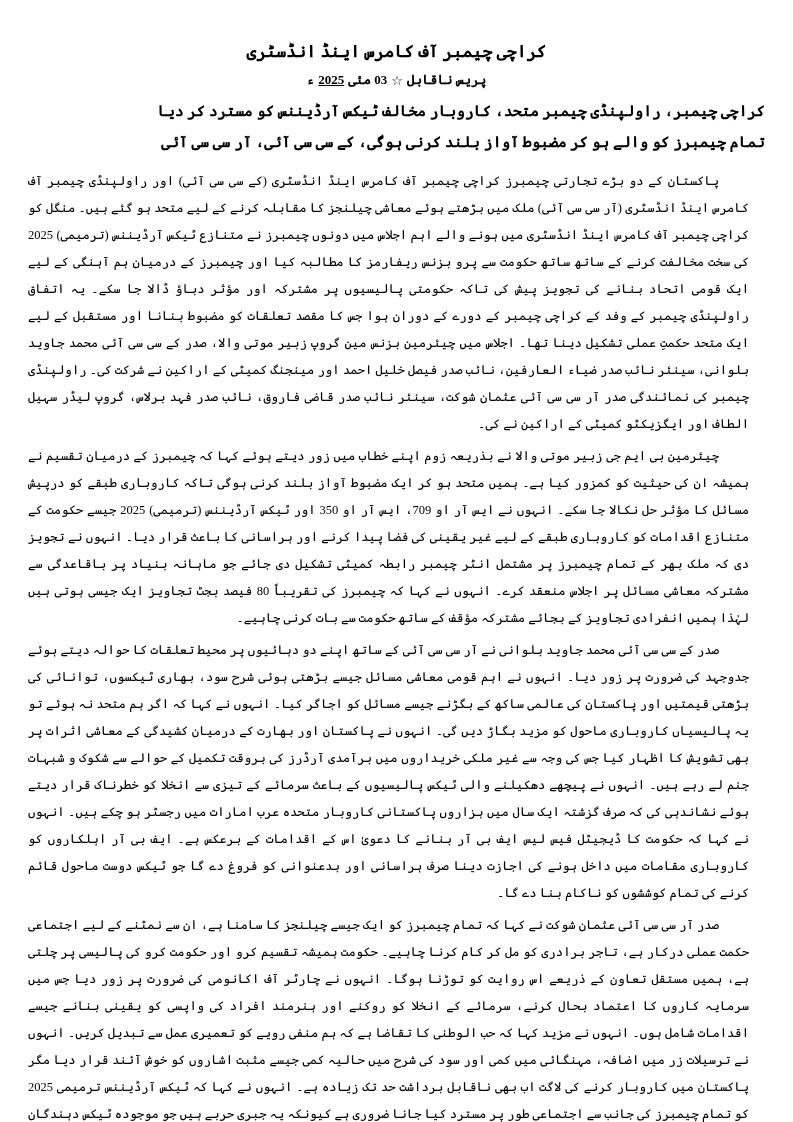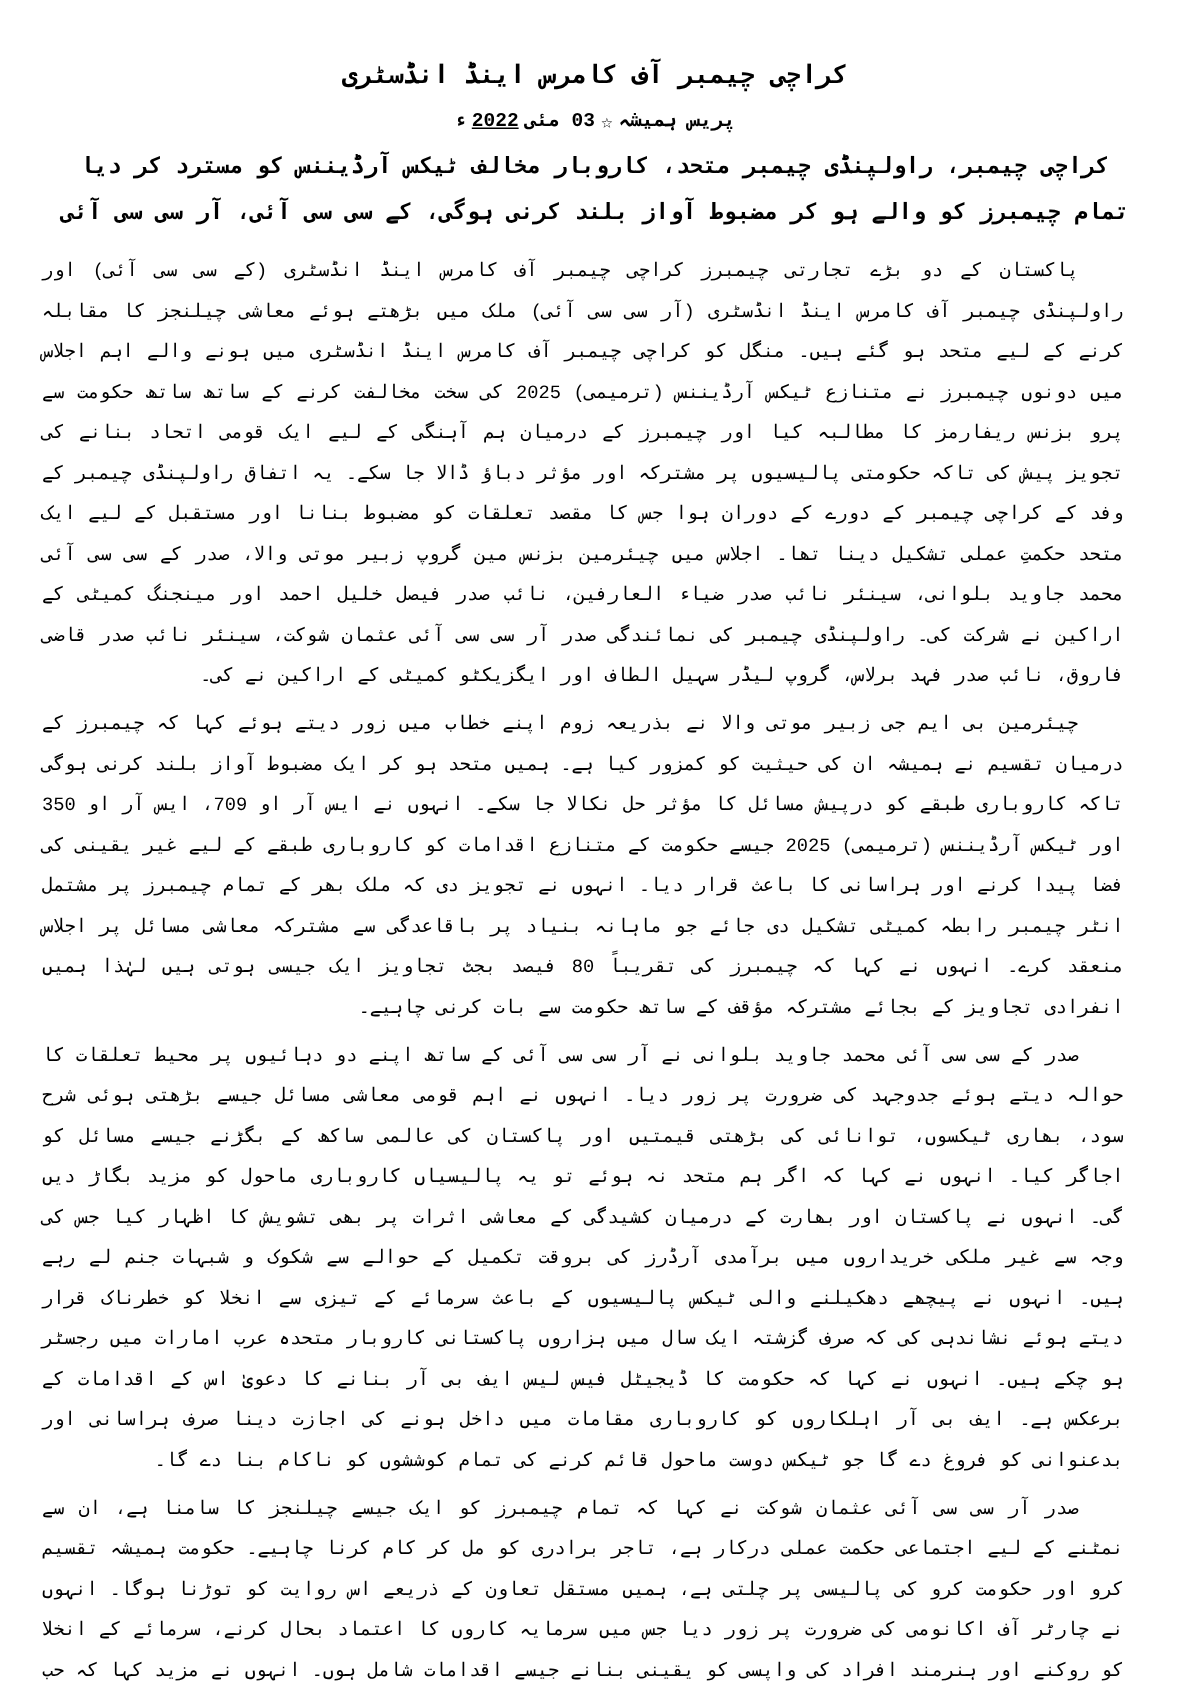--- a/index.html
+++ b/index.html
@@ -7,21 +7,21 @@
     padding: 0;
     background: #ffffff;
   }
   .page {
     position: relative;
     width: 793px;
     height: 1122px;
     margin: 0 auto;
     background: #ffffff;
     color: #000000;
-    font-family: Liberation Mono, monospace;
+    font-family: Liberation Serif, serif;
     direction: rtl;
     overflow: hidden;
     box-sizing: border-box;
     padding: 40px 28px 0 28px;
   }
   .org-title {
     text-align: center;
     font-weight: bold;
     font-size: 17px;
     line-height: 24px;
@@ -40,21 +40,20 @@
   .press-line .star {
     font-weight: normal;
     font-size: 13px;
     position: relative;
     top: 1px;
   }
   .press-line .year {
     text-decoration: underline;
   }
   .headline {
-    text-align: center;
     font-weight: bold;
     font-size: 15px;
     line-height: 31px;
     margin-bottom: 10px;
   }
   .headline .hl-line {
     white-space: normal;
   }
   .body-text {
     font-size: 12.5px;
@@ -68,24 +67,24 @@
   }
 </style>
 </head>
 <body>
 
 <div class="page">
 
   <div class="org-title">کراچی چیمبر آف کامرس اینڈ انڈسٹری</div>
 
   <div class="press-line">
-    <span>پریس ہمیشہ</span>
+    <span>پریس ناقابل</span>
     <span class="star">☆</span>
     <span>03 مئی</span>
-    <span class="year">2022</span>
+    <span class="year">2025</span>
     <span>ء</span>
   </div>
 
   <div class="headline">
     <div class="hl-line">کراچی چیمبر، راولپنڈی چیمبر متحد، کاروبار مخالف ٹیکس آرڈیننس کو مسترد کر دیا</div>
     <div class="hl-line">تمام چیمبرز کو والے ہو کر مضبوط آواز بلند کرنی ہوگی، کے سی سی آئی، آر سی سی آئی</div>
   </div>
 
   <div class="body-text">
     <p>پاکستان کے دو بڑے تجارتی چیمبرز کراچی چیمبر آف کامرس اینڈ انڈسٹری (کے سی سی آئی) اور راولپنڈی چیمبر آف کامرس اینڈ انڈسٹری (آر سی سی آئی) ملک میں بڑھتے ہوئے معاشی چیلنجز کا مقابلہ کرنے کے لیے متحد ہو گئے ہیں۔ منگل کو کراچی چیمبر آف کامرس اینڈ انڈسٹری میں ہونے والے اہم اجلاس میں دونوں چیمبرز نے متنازع ٹیکس آرڈیننس (ترمیمی) 2025 کی سخت مخالفت کرنے کے ساتھ ساتھ حکومت سے پرو بزنس ریفارمز کا مطالبہ کیا اور چیمبرز کے درمیان ہم آہنگی کے لیے ایک قومی اتحاد بنانے کی تجویز پیش کی تاکہ حکومتی پالیسیوں پر مشترکہ اور مؤثر دباؤ ڈالا جا سکے۔ یہ اتفاق راولپنڈی چیمبر کے وفد کے کراچی چیمبر کے دورے کے دوران ہوا جس کا مقصد تعلقات کو مضبوط بنانا اور مستقبل کے لیے ایک متحد حکمتِ عملی تشکیل دینا تھا۔ اجلاس میں چیئرمین بزنس مین گروپ زبیر موتی والا، صدر کے سی سی آئی محمد جاوید بلوانی، سینئر نائب صدر ضیاء العارفین، نائب صدر فیصل خلیل احمد اور مینجنگ کمیٹی کے اراکین نے شرکت کی۔ راولپنڈی چیمبر کی نمائندگی صدر آر سی سی آئی عثمان شوکت، سینئر نائب صدر قاضی فاروق، نائب صدر فہد برلاس، گروپ لیڈر سہیل الطاف اور ایگزیکٹو کمیٹی کے اراکین نے کی۔</p>

